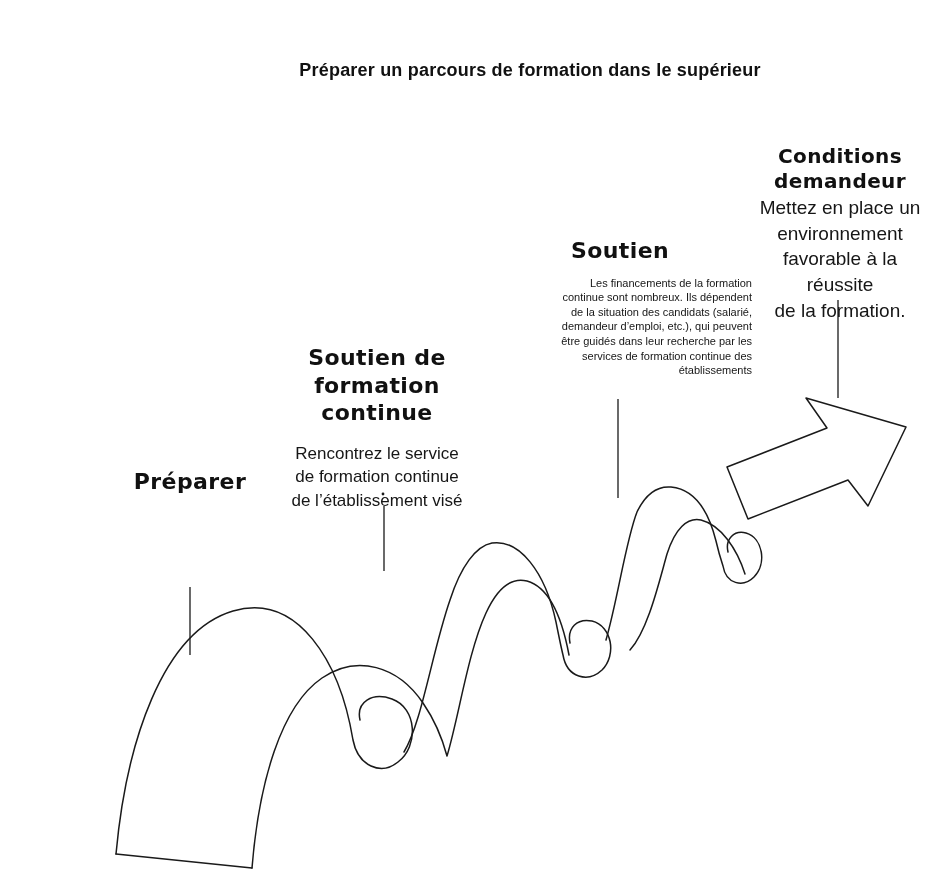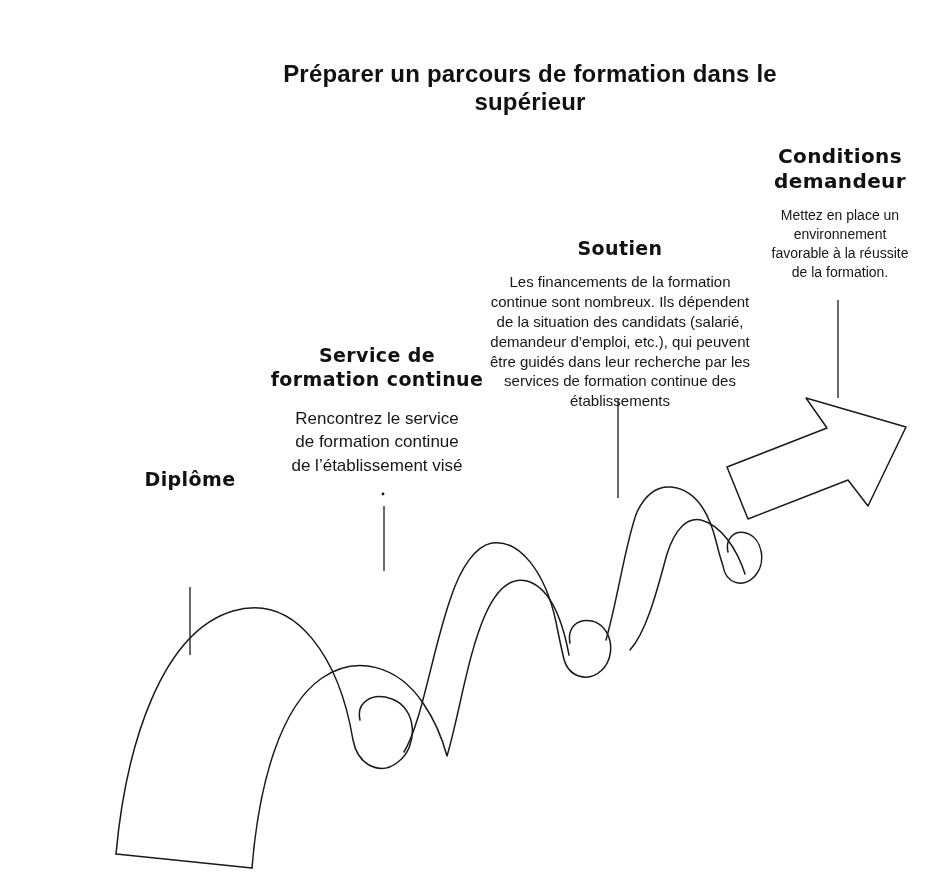--- a/index.html
+++ b/index.html
@@ -3,40 +3,40 @@
 <meta charset="utf-8">
 <style>
   html,body{margin:0;padding:0;background:#ffffff;}
   .canvas{
     position:relative;width:945px;height:881px;background:#ffffff;
     font-family:"Liberation Sans",sans-serif;overflow:hidden;color:#161616;
   }
   .art{position:absolute;left:0;top:0;width:945px;height:881px;}
   .title{
     position:absolute;top:60px;left:230px;width:600px;text-align:center;
-    font-size:24px;font-weight:bold;letter-spacing:.2px;color:#111;
+    font-size:18px;font-weight:bold;letter-spacing:.2px;color:#111;
     font-family:"Liberation Sans",sans-serif;
   }
   .step{position:absolute;text-align:center;}
   .step-heading{
-    font-family:"DejaVu Sans",sans-serif;font-weight:bold;font-size:19px;
+    font-family:"DejaVu Sans",sans-serif;font-weight:bold;font-size:22px;
     line-height:1.25;letter-spacing:.4px;white-space:pre-line;color:#111;
   }
   .step-body{
     margin-top:10px;font-size:17px;line-height:1.4;white-space:pre-line;
     font-family:"Liberation Sans",sans-serif;color:#161616;
   }
   .step-1{left:85px;top:468px;width:210px;}
   .step-2{left:262px;top:344px;width:230px;}
   .step-2 .step-body{margin-top:15px;}
   .step-3{left:488px;top:237px;width:264px;}
-  .step-3 .step-body{font-size:15px;line-height:1.33;margin-top:11px;}
+  .step-3 .step-body{font-size:11px;line-height:1.33;margin-top:11px;text-align:right;}
   .step-4{left:752px;top:144px;width:176px;}
   .step-4 .step-heading{font-size:20px;}
-  .step-4 .step-body{font-size:14px;line-height:1.35;margin-top:12px;}
+  .step-4 .step-body{font-size:19px;line-height:1.35;margin-top:1px;}
 </style>
 </head>
 <body>
 
 <div class="canvas">
 
   <svg class="art" viewBox="0 0 945 881" xmlns="http://www.w3.org/2000/svg">
     <g stroke="#1a1a1a" stroke-width="1.3" fill="none">
 
       <line x1="190" y1="587" x2="190" y2="655"></line>
@@ -88,25 +88,25 @@
       <path d="M630 650
                C648 630 659 582 667 554
                C675 529 687 517 701 520
                C721 525 737 549 745 574"></path>
     </g>
   </svg>
 
   <div class="title">Préparer un parcours de formation dans le supérieur</div>
 
   <div class="step step-1">
-    <div class="step-heading">Diplôme</div>
+    <div class="step-heading">Préparer</div>
   </div>
 
   <div class="step step-2">
-    <div class="step-heading">Service de
+    <div class="step-heading">Soutien de
 formation continue</div>
     <div class="step-body">Rencontrez le service
 de formation continue
 de l’établissement visé</div>
   </div>
 
   <div class="step step-3">
     <div class="step-heading">Soutien</div>
     <div class="step-body">Les financements de la formation
 continue sont nombreux. Ils dépendent

